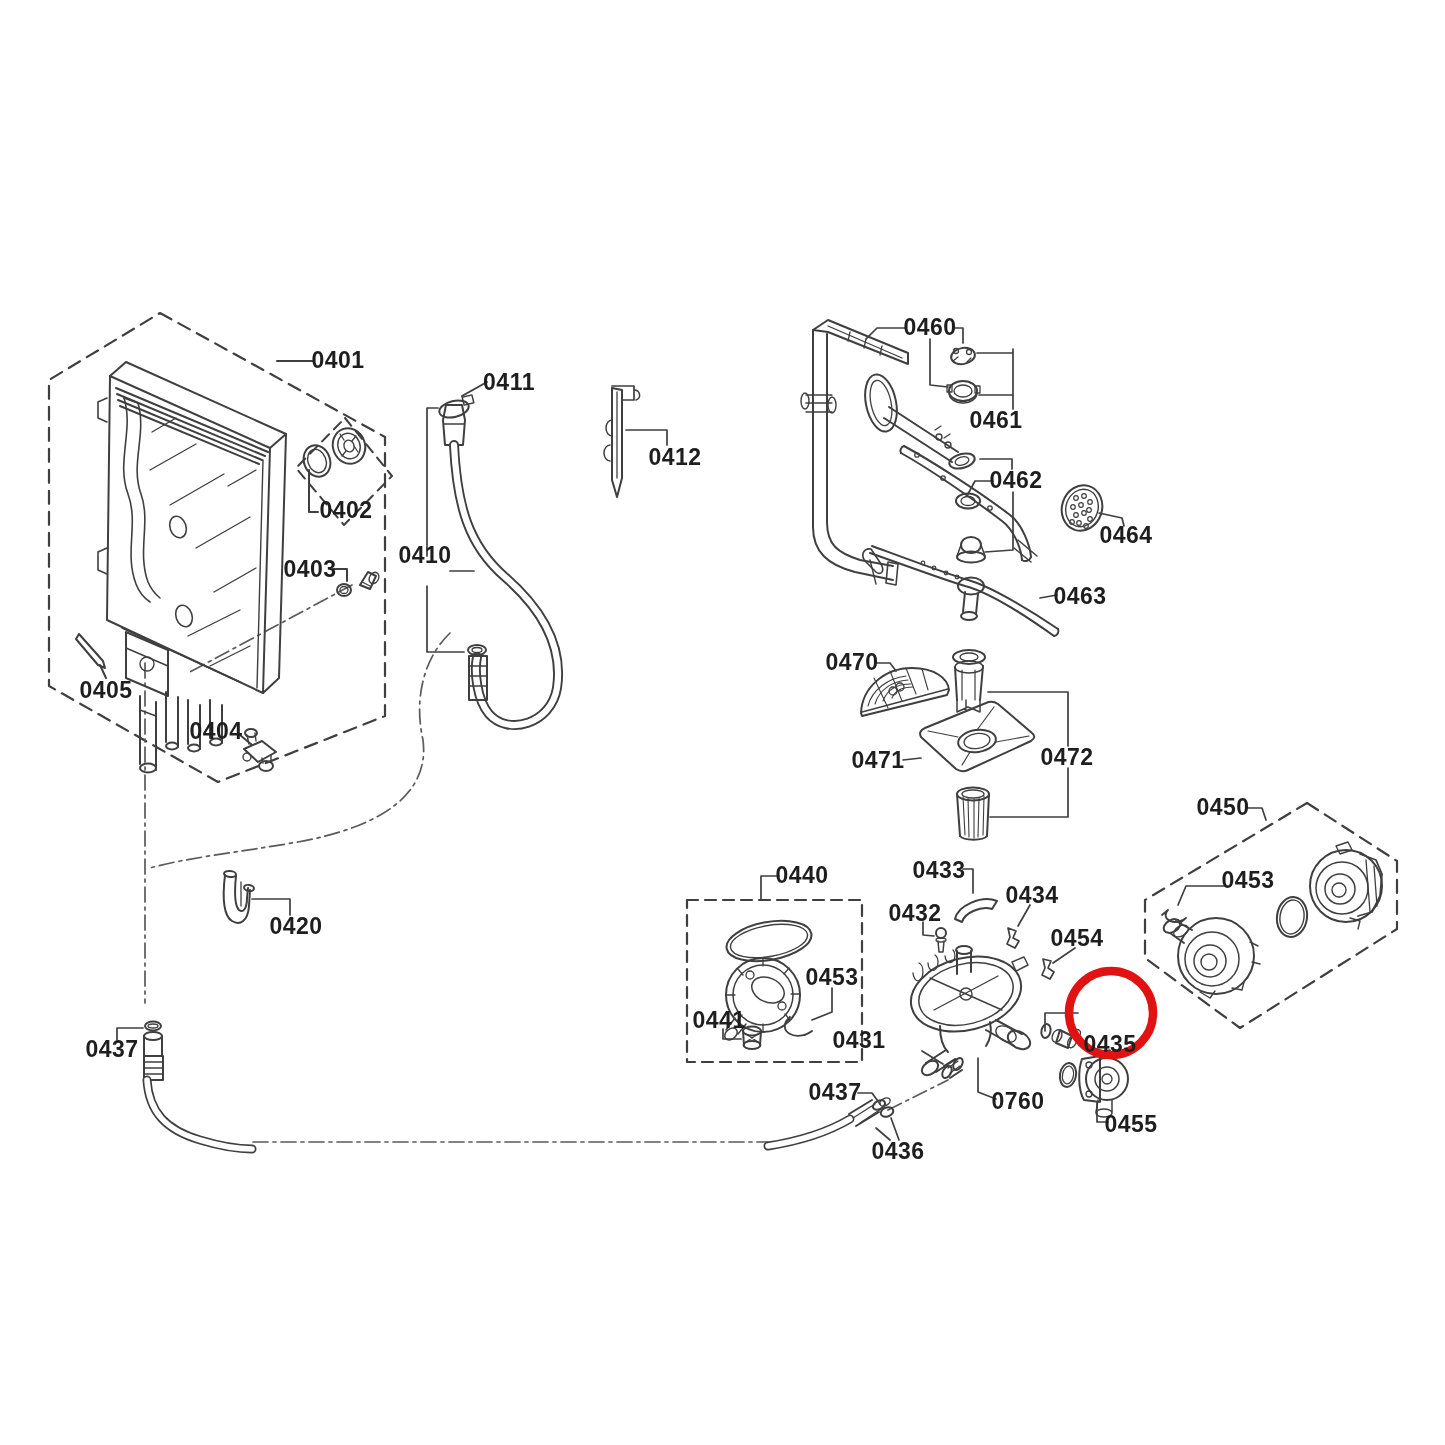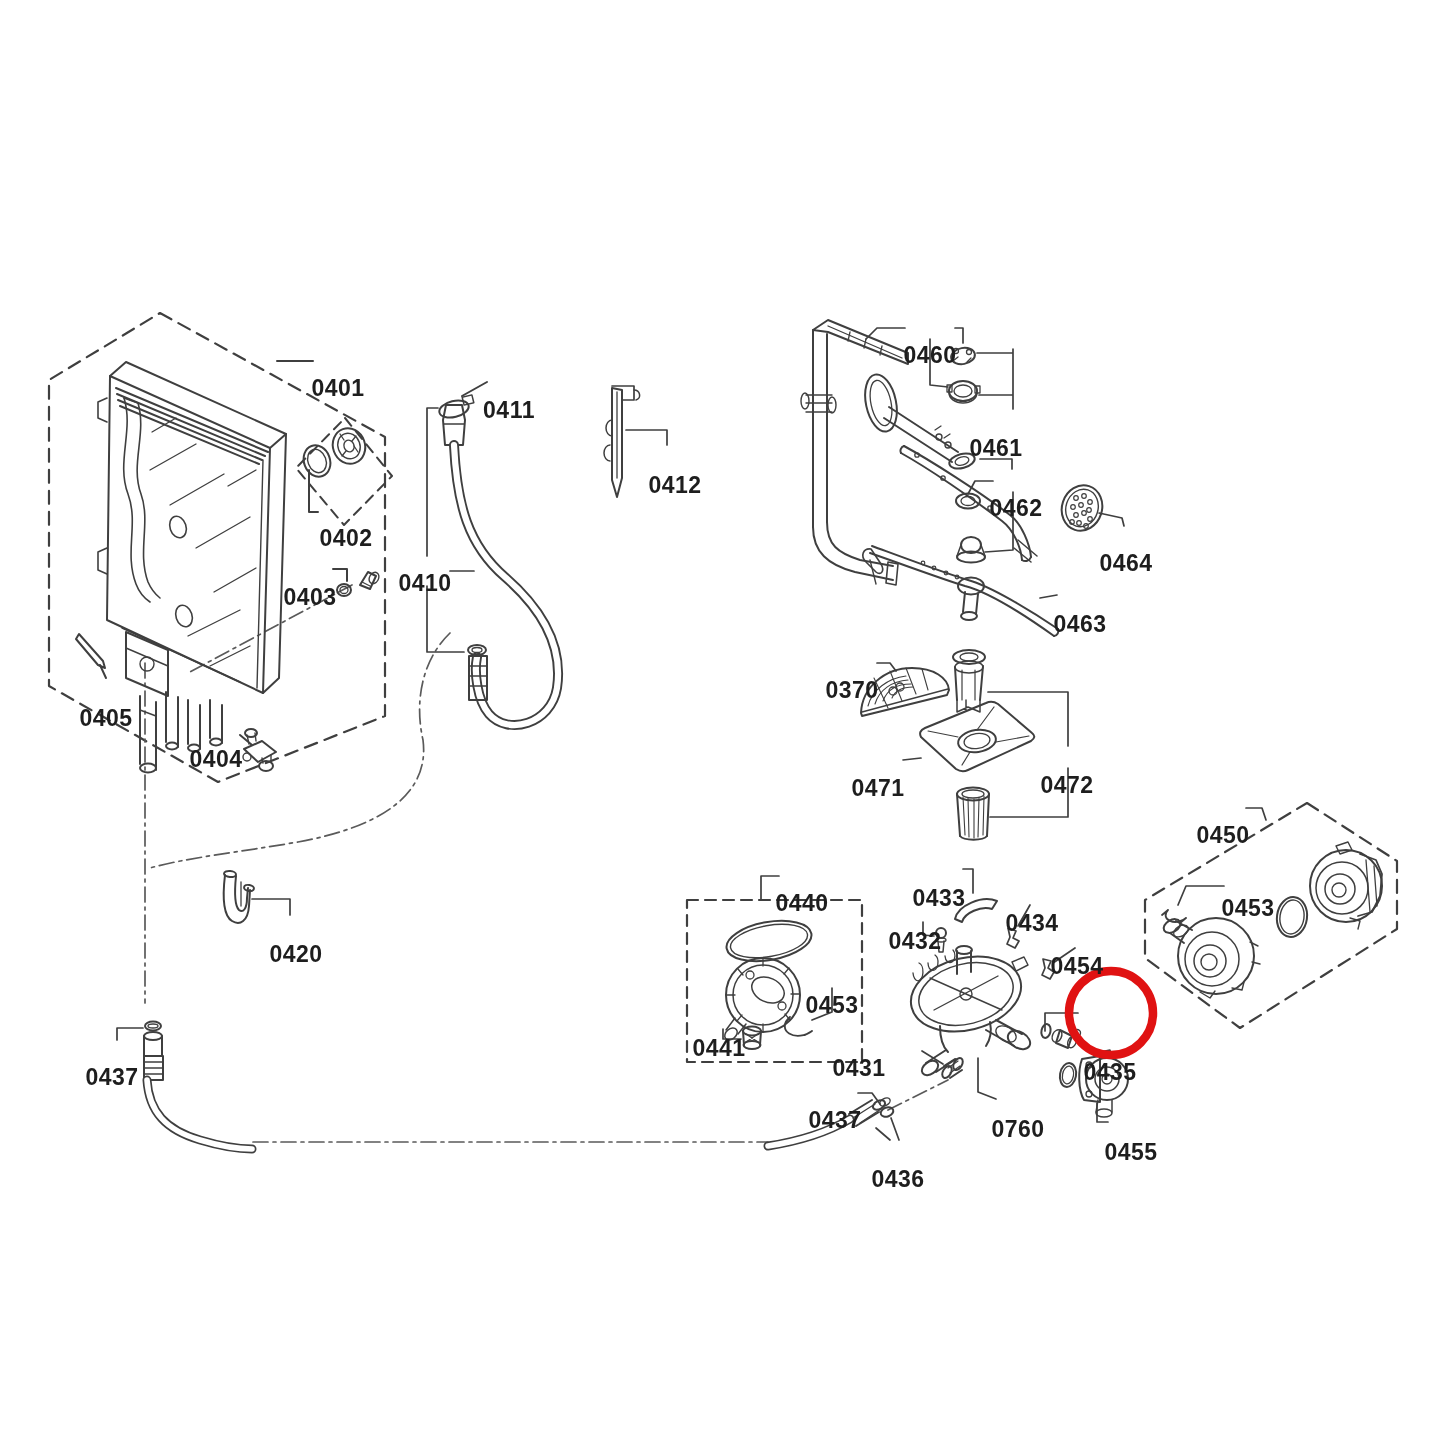--- a/index.html
+++ b/index.html
@@ -1,21 +1,21 @@
 <!DOCTYPE html>
 <html><head>
 <meta charset="utf-8">
 <style>
   html,body{margin:0;padding:0;background:#ffffff;}
   #stage{position:relative;width:1445px;height:1445px;background:#ffffff;overflow:hidden;
          font-family:"Liberation Sans",sans-serif;}
   #lineart{position:absolute;left:0;top:0;}
   .lbl{position:absolute;transform:translate(-50%,-50%);
        font:700 23px "Liberation Sans",sans-serif;color:#1e1e1e;letter-spacing:.5px;
-       white-space:nowrap;background:transparent;margin-top:28px;}
+       white-space:nowrap;background:transparent;}
 </style>
 </head>
 <body>
 
 <div id="stage">
 
 <svg id="lineart" width="1445" height="1445" viewBox="0 0 1445 1445">
   <g stroke="#3f3f3f" fill="none" stroke-width="2" stroke-linecap="round" stroke-linejoin="round">
 
     <g stroke-dasharray="13 8" stroke-width="2.2">
@@ -439,17 +439,17 @@
 <div class="lbl" style="left:1223px;top:807px">0450</div>
 <div class="lbl" style="left:1248px;top:880px">0453</div>
 <div class="lbl" style="left:832px;top:977px">0453</div>
 <div class="lbl" style="left:1077px;top:938px">0454</div>
 <div class="lbl" style="left:1131px;top:1124px">0455</div>
 <div class="lbl" style="left:930px;top:327px">0460</div>
 <div class="lbl" style="left:996px;top:420px">0461</div>
 <div class="lbl" style="left:1016px;top:480px">0462</div>
 <div class="lbl" style="left:1080px;top:596px">0463</div>
 <div class="lbl" style="left:1126px;top:535px">0464</div>
-<div class="lbl" style="left:852px;top:662px">0370</div>
+<div class="lbl" style="left:852px;top:662px">0470</div>
 <div class="lbl" style="left:878px;top:760px">0471</div>
 <div class="lbl" style="left:1067px;top:757px">0472</div>
 
 </div>
 
 </body></html>

